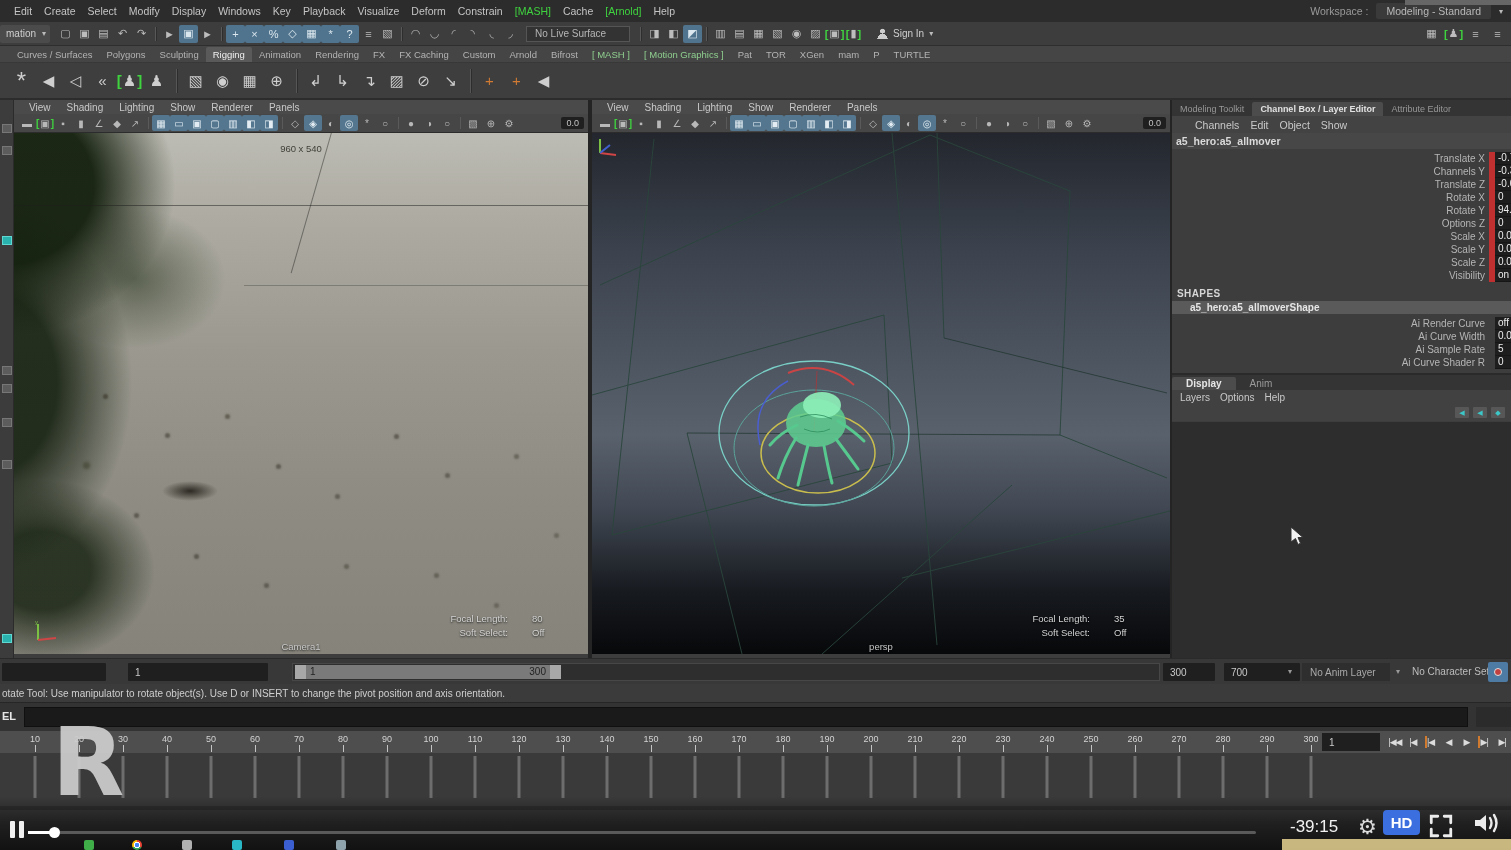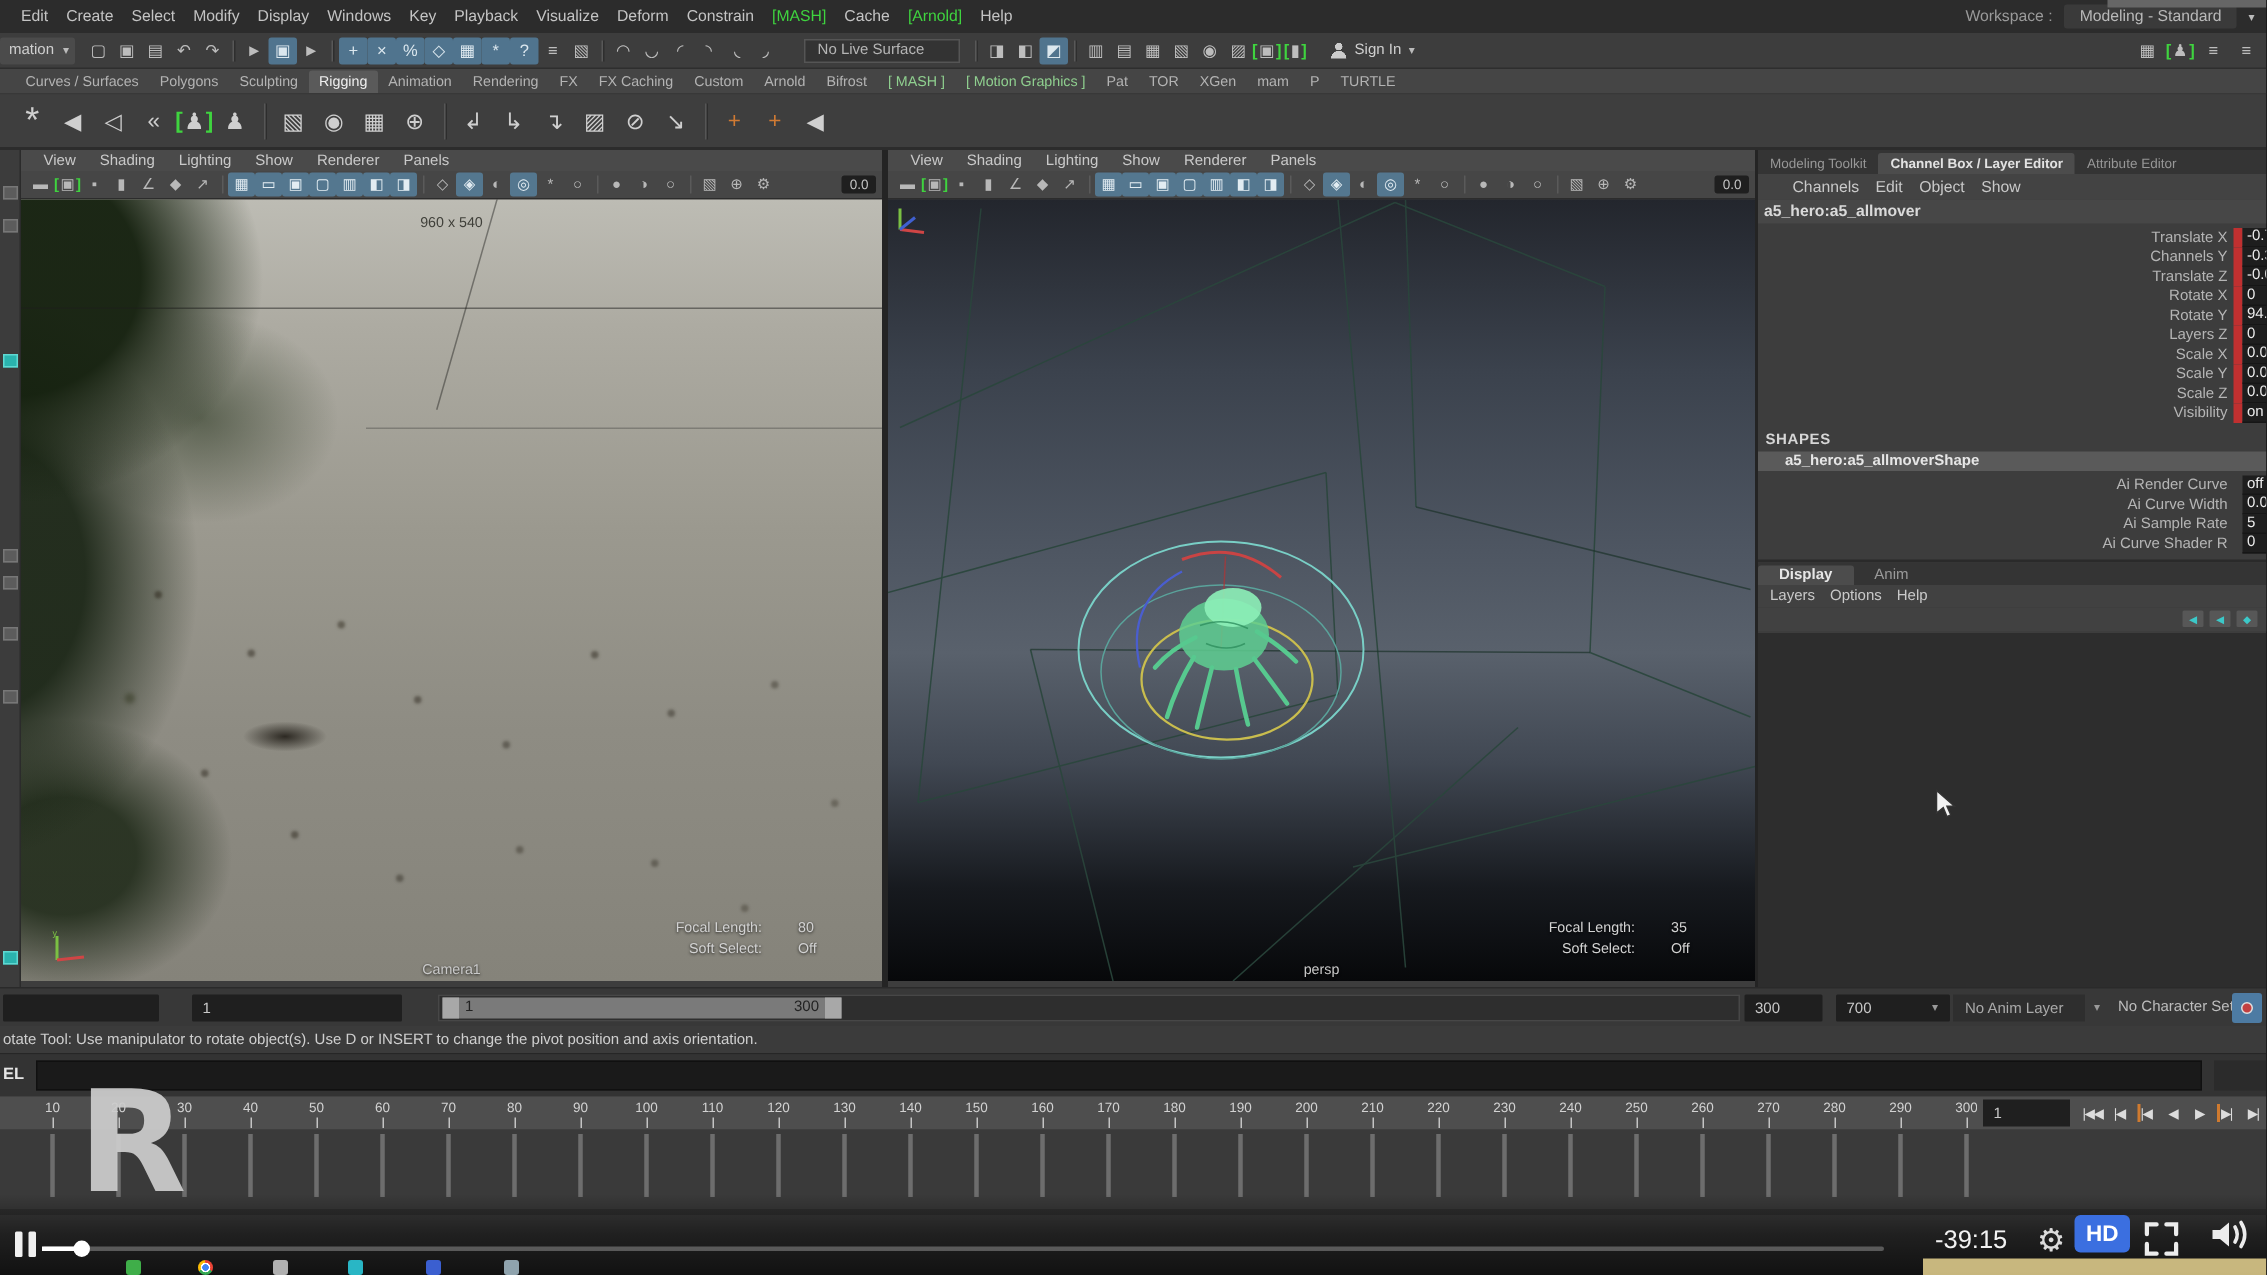--- a/index.html
+++ b/index.html
@@ -20,21 +20,21 @@
   .statusline{position:absolute;left:0;top:22px;width:100%;height:24px;background:#3d3d3d;display:flex;align-items:center;border-bottom:1px solid #2e2e2e;}
   .menuset{display:flex;align-items:center;background:#4b4b4b;height:18px;margin-left:0;padding:0 4px 0 6px;border-radius:2px;gap:6px;color:#cfcfcf;}
   .caret{font-size:8px;color:#bbb;}
   .sl-group{display:flex;align-items:center;margin-left:6px;}
   .sl-icon{width:19px;height:18px;display:flex;align-items:center;justify-content:center;color:#bdbdbd;font-size:11px;border-radius:2px;position:relative;}
   .sl-icon.hl{background:#50748e;color:#dbe7ee;}
   .sl-icon.sep{width:9px;}
   .sl-icon.sep::before{content:'';width:1px;height:14px;background:#585858;box-shadow:1px 0 0 #2e2e2e;}
   .bracket::before{content:'[';color:var(--accent-green);font-weight:bold;margin-right:1px;}
   .bracket::after{content:']';color:var(--accent-green);font-weight:bold;margin-left:1px;}
-  .live-field{margin-left:16px;background:#333;border:1px solid #555;color:#b5b5b5;height:16px;display:flex;align-items:center;padding:0 8px;min-width:104px;font-size:10px;}
+  .live-field{margin-left:6px;background:#333;border:1px solid #555;color:#b5b5b5;height:16px;display:flex;align-items:center;padding:0 8px;min-width:104px;font-size:10px;}
   .signin{display:flex;align-items:center;gap:5px;margin-left:14px;color:#cfcfcf;}
   .person-icon{width:11px;height:11px;background:
      radial-gradient(circle at 50% 28%,#ccc 2.4px,transparent 2.6px),
      radial-gradient(circle at 50% 100%,#ccc 5px,transparent 5.2px);}
   .sl-right{position:absolute;right:4px;display:flex;align-items:center;gap:3px;}
 
   
   .shelftabs{position:absolute;left:0;top:46px;width:100%;height:17px;background:#454545;display:flex;align-items:flex-end;padding-left:10px;border-bottom:1px solid #383838;}
   .shelf-tab{font-size:9.5px;color:#b3b3b3;padding:2px 7px;cursor:default;white-space:nowrap;}
   .shelf-tab.active{background:#5a5a5a;color:#efefef;border-radius:2px 2px 0 0;}
@@ -816,21 +816,21 @@
           <span class="ch-value">0</span>
         </div>
 
         <div class="ch-row">
           <span class="ch-label">Rotate Y</span>
           <span class="ch-key"></span>
           <span class="ch-value">94.784</span>
         </div>
 
         <div class="ch-row">
-          <span class="ch-label">Layers Z</span>
+          <span class="ch-label">Options Z</span>
           <span class="ch-key"></span>
           <span class="ch-value">0</span>
         </div>
 
         <div class="ch-row">
           <span class="ch-label">Scale X</span>
           <span class="ch-key"></span>
           <span class="ch-value">0.047</span>
         </div>
 

